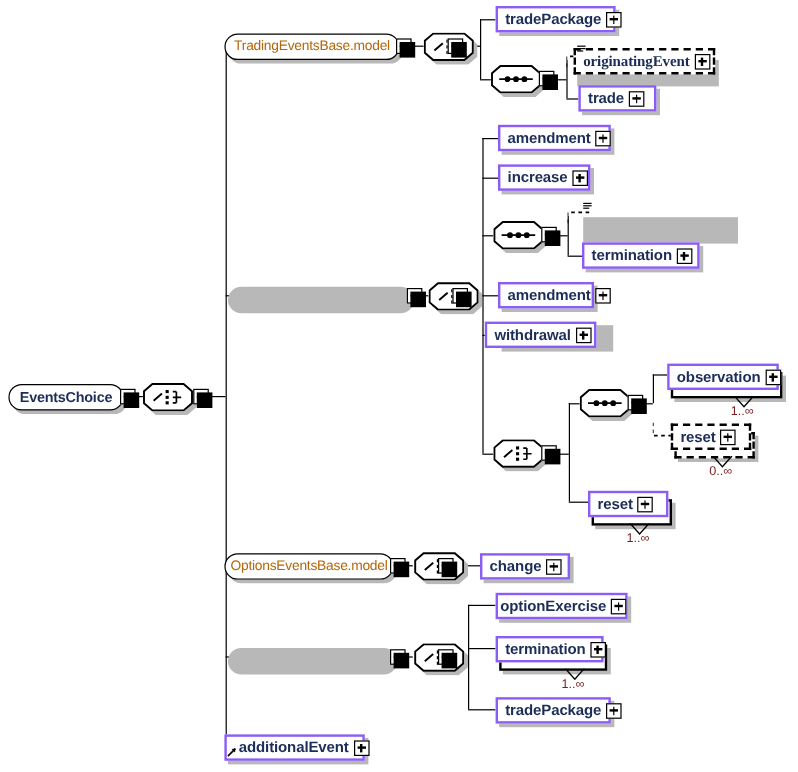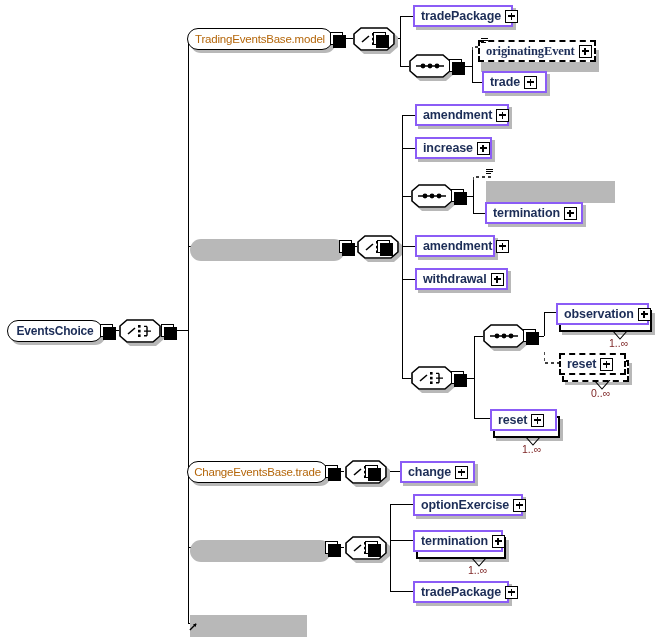--- a/index.html
+++ b/index.html
@@ -334,21 +334,21 @@
 
   <div class="ln lh" style="left:402px;top:246px;width:13px;"></div>
   <div class="shadow" style="left:418px;top:238px;width:80px;height:22px;"></div>
   <div class="ebox" style="left:415px;top:235px;width:80px;">
     <span class="lbl">amendment</span>
     <span class="plus"></span>
   </div>
 
   <div class="ln lh" style="left:402px;top:279px;width:13px;"></div>
   <div class="shadow" style="left:418px;top:271px;width:93px;height:22px;"></div>
-  <div class="ebox" style="left:415px;top:268px;width:93px;align-items:center;">
+  <div class="ebox" style="left:404px;top:268px;width:93px;align-items:center;">
     <span class="lbl">withdrawal</span>
     <span class="plus"></span>
   </div>
 
   <div class="ln lh" style="left:402px;top:378px;width:9px;"></div>
   <div class="compshadow" style="left:414px;top:369px;"></div>
   <div class="comp" style="left:411px;top:366px;"></div>
   <svg class="compborder" style="left:411px;top:366px;" viewBox="0 0 42 24">
     <polygon points="8,1 34,1 41,7 41,17 34,23 8,23 1,17 1,7" fill="none" stroke="#000" stroke-width="1.6"></polygon>
     <path d="M9,15 L16,9" stroke="#000" stroke-width="1.6" fill="none"></path>
@@ -414,21 +414,21 @@
     <span class="plus"></span>
   </div>
   <svg class="cardmark" style="left:525px;top:436px;width:18px;height:10px;">
     <path d="M0,0 L8,9 L16,0" stroke="#000" stroke-width="1.1" fill="none"></path>
   </svg>
   <div class="card" style="left:522px;top:443px;">1..∞</div>
 
   <div class="ln lh" style="left:188px;top:471px;width:8px;"></div>
   <div class="modshadow" style="left:190px;top:464px;width:141px;height:22px;"></div>
   <div class="model" style="left:187px;top:461px;width:141px;">
-    <span class="lbl">ChangeEventsBase.trade</span>
+    <span class="lbl">OptionsEventsBase.model</span>
   </div>
   <div class="minus" style="left:325px;top:465px;">
       <span class="msh"></span>
     </div>
   <div class="ln lh" style="left:338px;top:471px;width:6px;"></div>
 
   <div class="compshadow" style="left:348px;top:463px;"></div>
   <div class="comp" style="left:345px;top:460px;"></div>
   <svg class="compborder" style="left:345px;top:460px;" viewBox="0 0 42 24">
     <polygon points="8,1 34,1 41,7 41,17 34,23 8,23 1,17 1,7" fill="none" stroke="#000" stroke-width="1.6"></polygon>
@@ -468,21 +468,21 @@
   </svg>
   <div class="minus" style="left:365px;top:541px;">
       <span class="msh"></span>
     </div>
   <div class="ln lh" style="left:378px;top:547px;width:12px;"></div>
 
   <div class="ln lv" style="left:390px;top:504px;height:87px;"></div>
 
   <div class="ln lh" style="left:390px;top:504px;width:23px;"></div>
   <div class="shadow" style="left:416px;top:497px;width:110px;height:22px;"></div>
-  <div class="ebox" style="left:413px;top:494px;width:110px;">
+  <div class="ebox" style="left:413px;top:494px;width:110px;justify-content:center;">
     <span class="lbl">optionExercise</span>
     <span class="plus"></span>
   </div>
 
   <div class="ln lh" style="left:390px;top:540px;width:23px;"></div>
   <div class="shadow" style="left:419px;top:540px;width:90px;height:22px;"></div>
   <div class="stack" style="left:416px;top:537px;width:90px;height:22px;"></div>
   <div class="ebox" style="left:413px;top:530px;width:90px;">
     <span class="lbl">termination</span>
     <span class="plus"></span>
@@ -494,18 +494,22 @@
 
   <div class="ln lh" style="left:390px;top:591px;width:23px;"></div>
   <div class="shadow" style="left:416px;top:584px;width:96px;height:22px;"></div>
   <div class="ebox" style="left:413px;top:581px;width:96px;">
     <span class="lbl">tradePackage</span>
     <span class="plus"></span>
   </div>
 
   <div class="ln lh" style="left:188px;top:623px;width:8px;"></div>
   <div class="shadow" style="left:190px;top:615px;width:117px;height:22px;"></div>
+  <div class="ebox" style="left:187px;top:612px;width:117px;padding-left:10px;">
+    <span class="lbl">additionalEvent</span>
+    <span class="plus"></span>
+  </div>
   <svg class="subarrow" style="left:189px;top:622px;" viewBox="0 0 10 10">
     <path d="M1,9 L8,2" stroke="#000" stroke-width="1.5"></path>
     <path d="M8,2 L4.4,2.4 L7.6,5.6 Z" fill="#000"></path>
   </svg>
 
 </div>
 
 </body></html>

